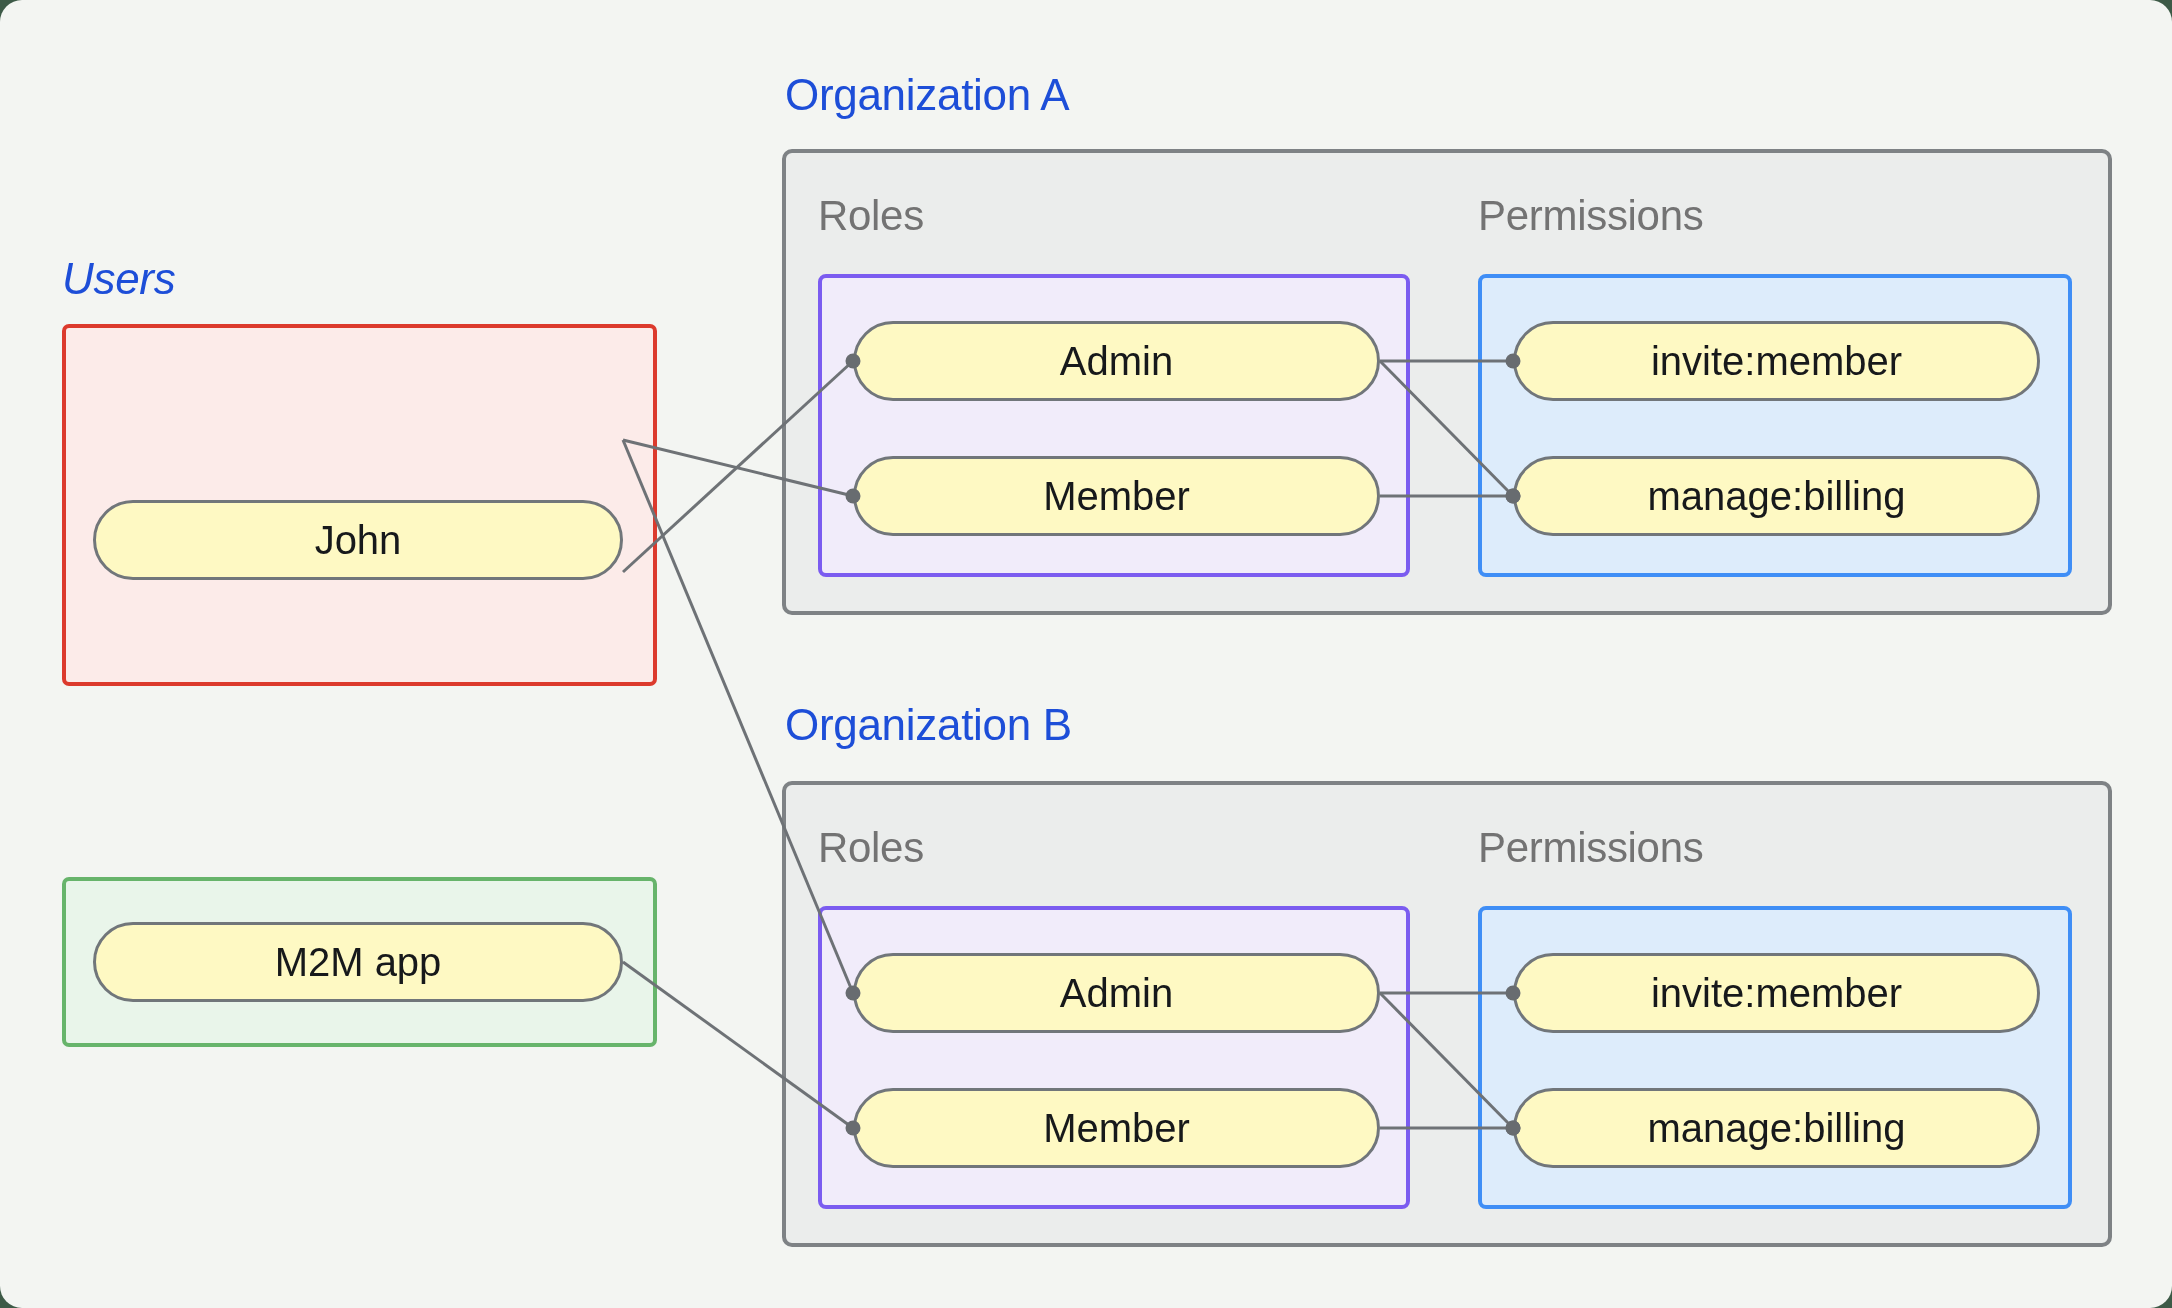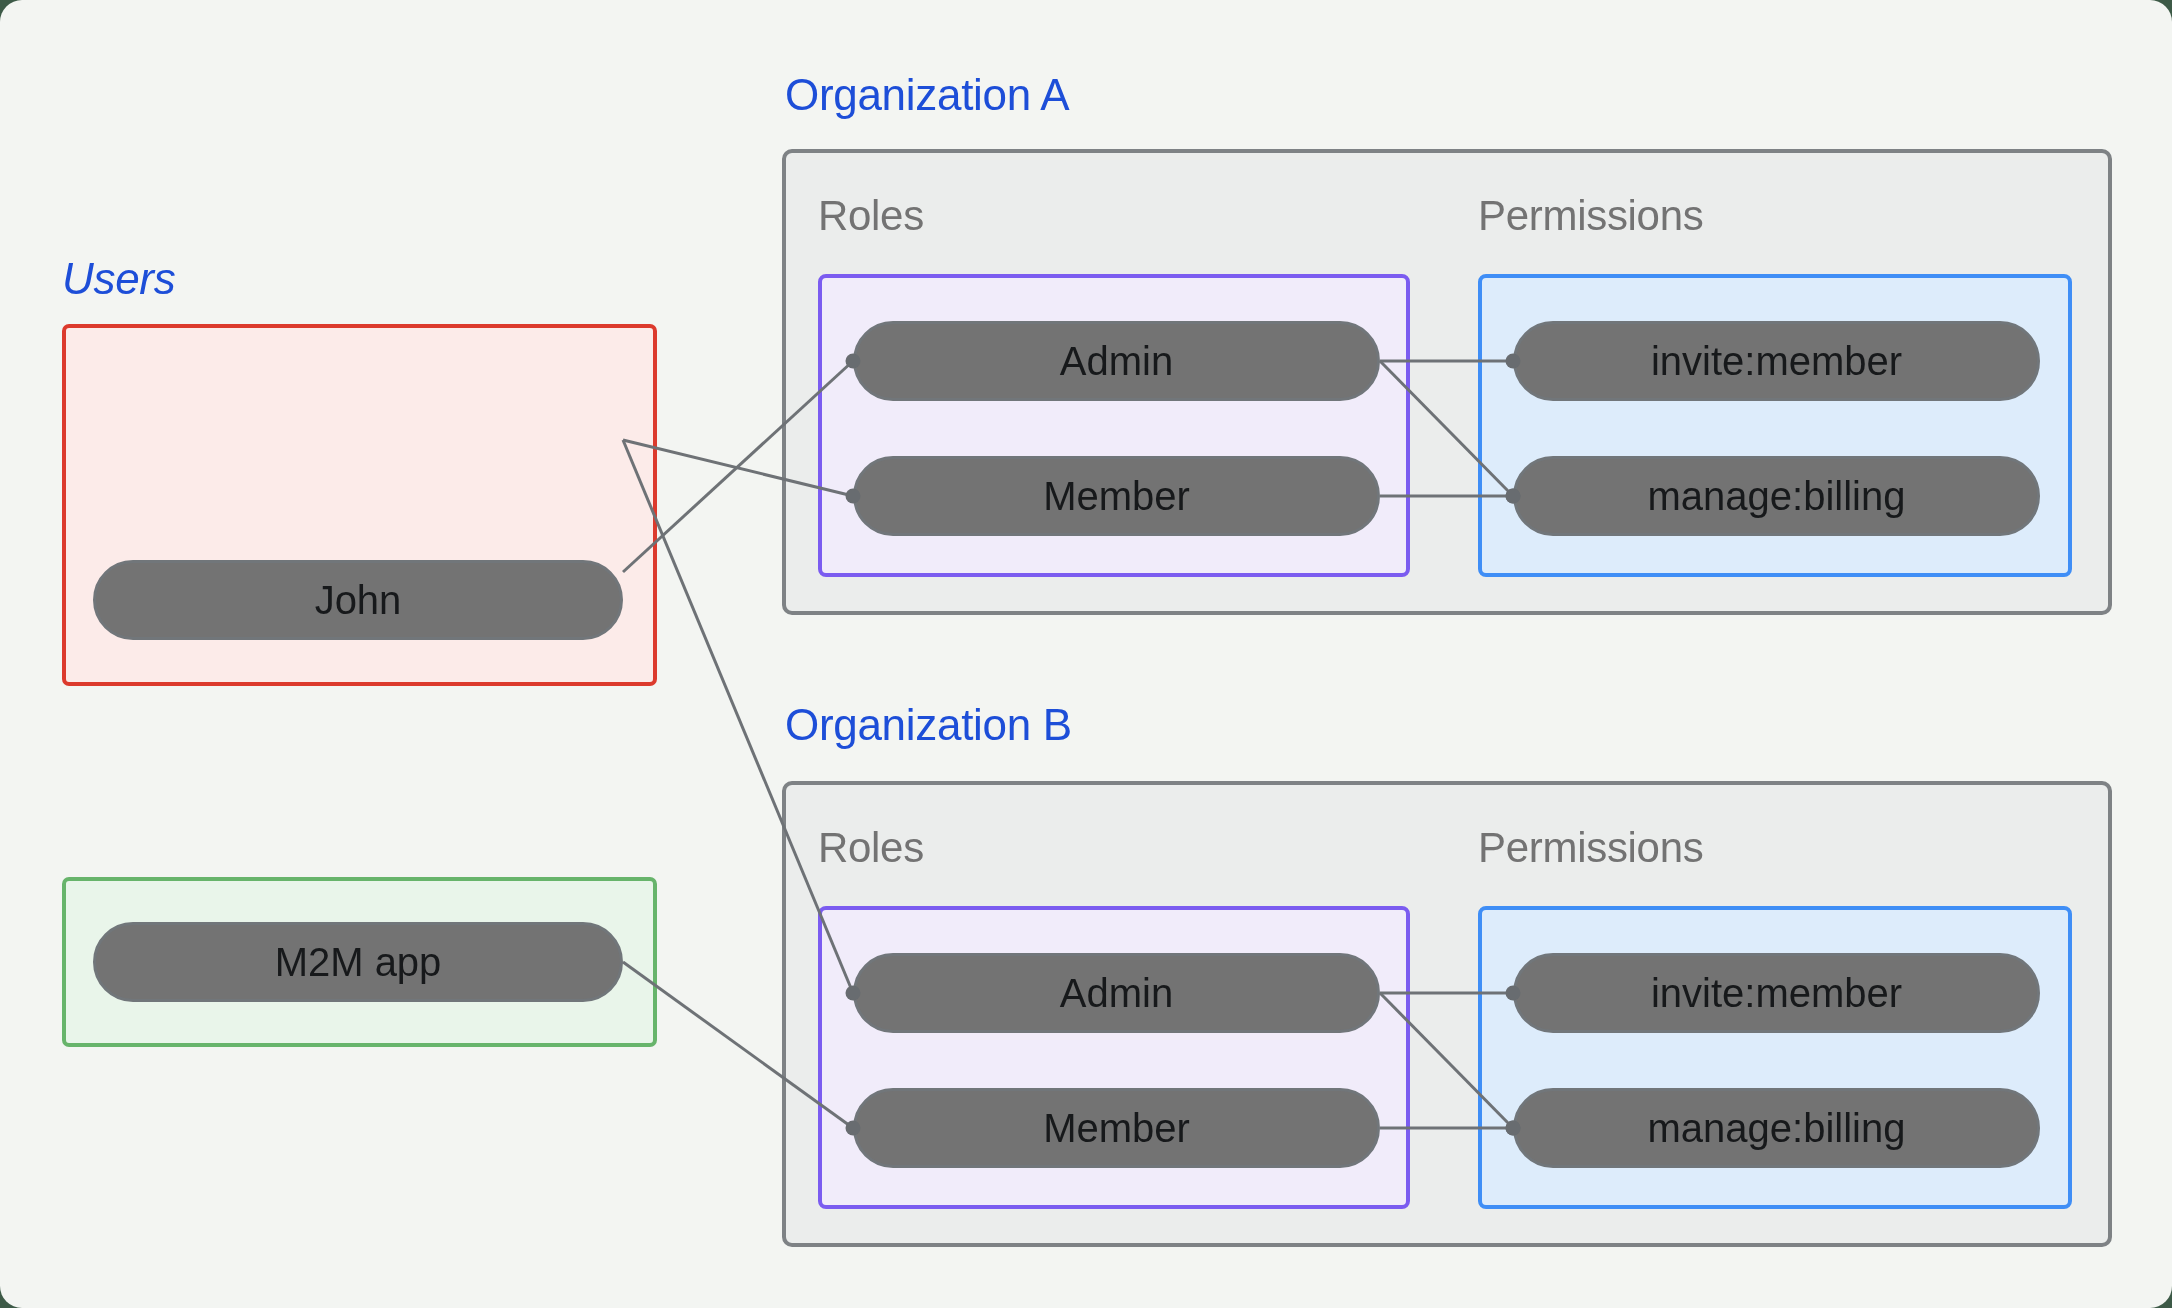--- a/index.html
+++ b/index.html
@@ -46,21 +46,21 @@
   }
   .box-red    { background: #fcebe9; border: 4px solid #dc3a2d; }
   .box-green  { background: #e9f5ea; border: 4px solid #67b46b; }
   .box-purple { background: #f1ecfa; border: 4px solid #7b5cf0; border-radius: 8px; }
   .box-blue   { background: #ddecfb; border: 4px solid #3f8ef6; border-radius: 8px; }
   .pill {
     position: absolute;
     box-sizing: border-box;
     width: 530px;
     height: 80px;
-    background: #737373;
+    background: #fef9c3;
     border: 3px solid #71767a;
     border-radius: 40px;
     display: flex;
     align-items: center;
     justify-content: center;
     font-size: 40px;
     font-weight: 400;
     color: #17191b;
     white-space: nowrap;
   }
@@ -78,21 +78,21 @@
 </head>
 <body>
 
 <div class="page">
 
   <div class="section-title" style="left:62px; top:254px;font-style:italic;">Users</div>
 
   <div class="group-box box-red" style="left:62px; top:324px; width:595px; height:362px;"></div>
 
 
-  <div class="pill" style="left:93px; top:560px;">John</div>
+  <div class="pill" style="left:93px; top:500px;">John</div>
 
 
   <div class="group-box box-green" style="left:62px; top:877px; width:595px; height:170px;"></div>
 
   <div class="pill" style="left:93px; top:922px;">M2M app</div>
 
   <div class="section-title" style="left:785px; top:70px;">Organization A</div>
 
   <div class="org-box" style="left:782px; top:149px; width:1330px; height:466px;"></div>
 

